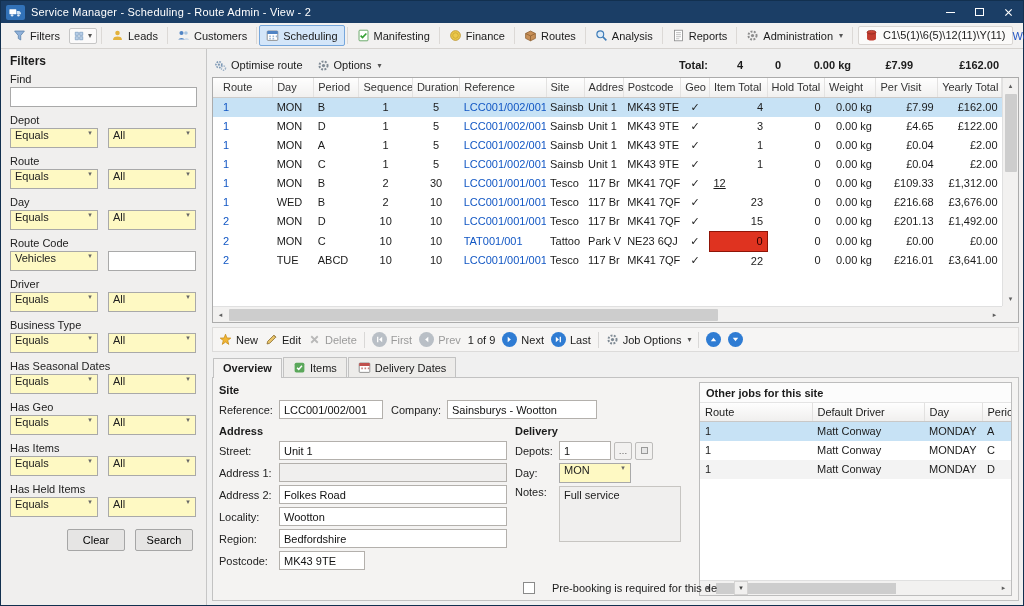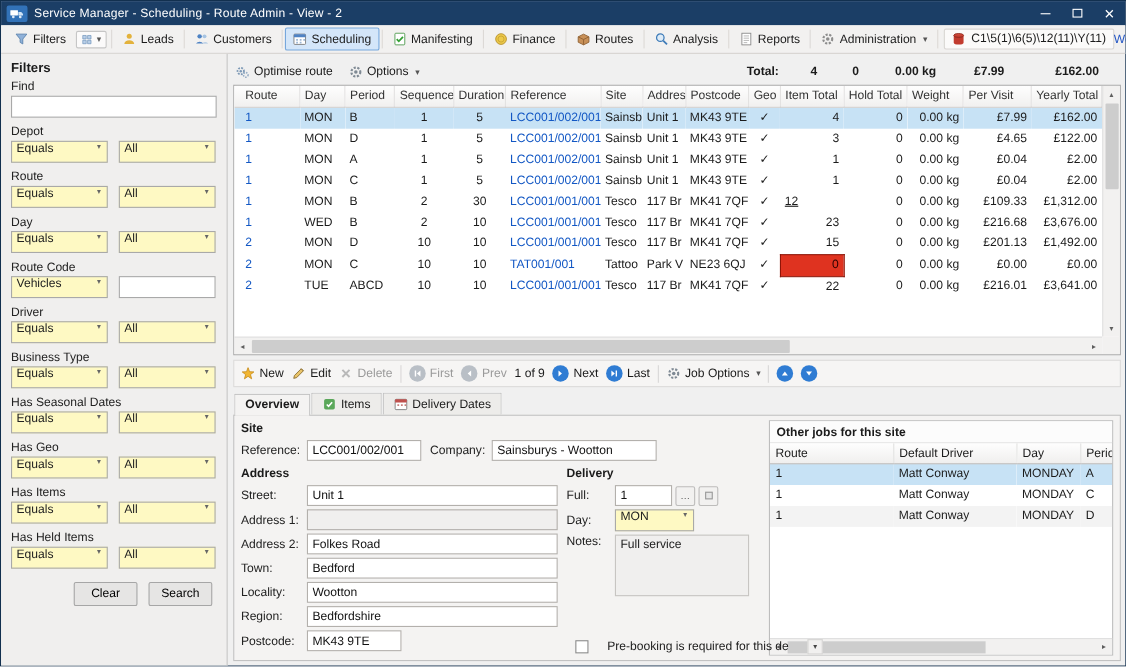--- a/index.html
+++ b/index.html
@@ -755,41 +755,37 @@
                   </div>
                   <div class="form-row">
                     <label class="lw58">Address 1:</label>
                     <input class="inp addr-inp disabled" style="">
                   </div>
                   <div class="form-row">
                     <label class="lw58">Address 2:</label>
                     <input class="inp addr-inp" value="Folkes Road" style="">
                   </div>
                   <div class="form-row">
-                    <label class="lw58">Town:</label>
-                    <input class="inp addr-inp" value="Bedford" style="">
-                  </div>
-                  <div class="form-row">
                     <label class="lw58">Locality:</label>
                     <input class="inp addr-inp" value="Wootton" style="">
                   </div>
                   <div class="form-row">
                     <label class="lw58">Region:</label>
                     <input class="inp addr-inp" value="Bedfordshire" style="">
                   </div>
                   <div class="form-row">
                     <label class="lw58">Postcode:</label>
                     <input class="inp addr-inp short" value="MK43 9TE" style="">
                   </div>
                 </div>
             </div>
             <div class="deliv-col">
               <div class="section-h">Delivery</div>
               <div class="form-row">
-                <label class="lw42">Full:</label>
+                <label class="lw42">Depots:</label>
                 <input class="inp w52" value="1" style="">
                 <button class="mini-btn">…</button>
                 <button class="mini-btn">
                     <span class="mini-glyph"></span>
                   </button>
               </div>
               <div class="form-row">
                 <label class="lw42">Day:</label>
                 <div class="combo w72">
                     <span class="combo-text">MON</span>

